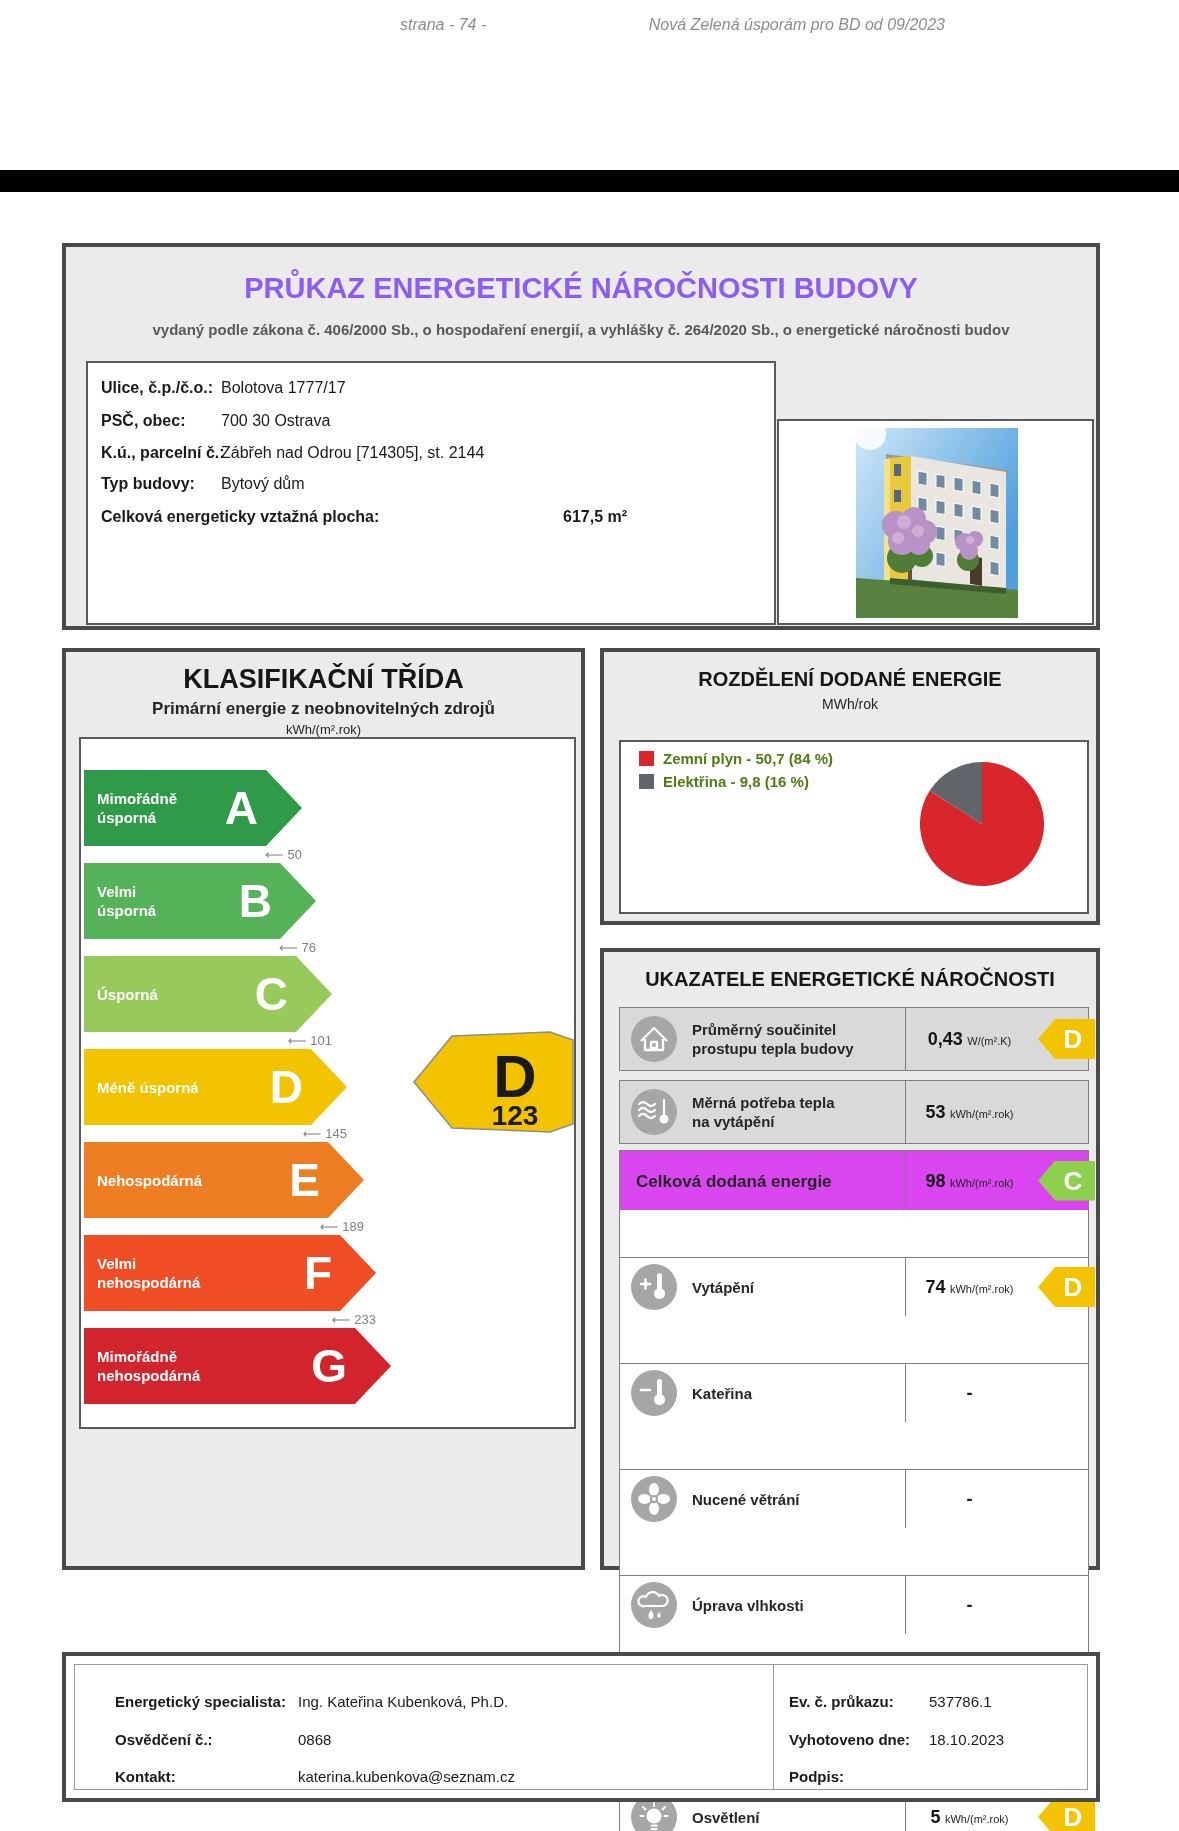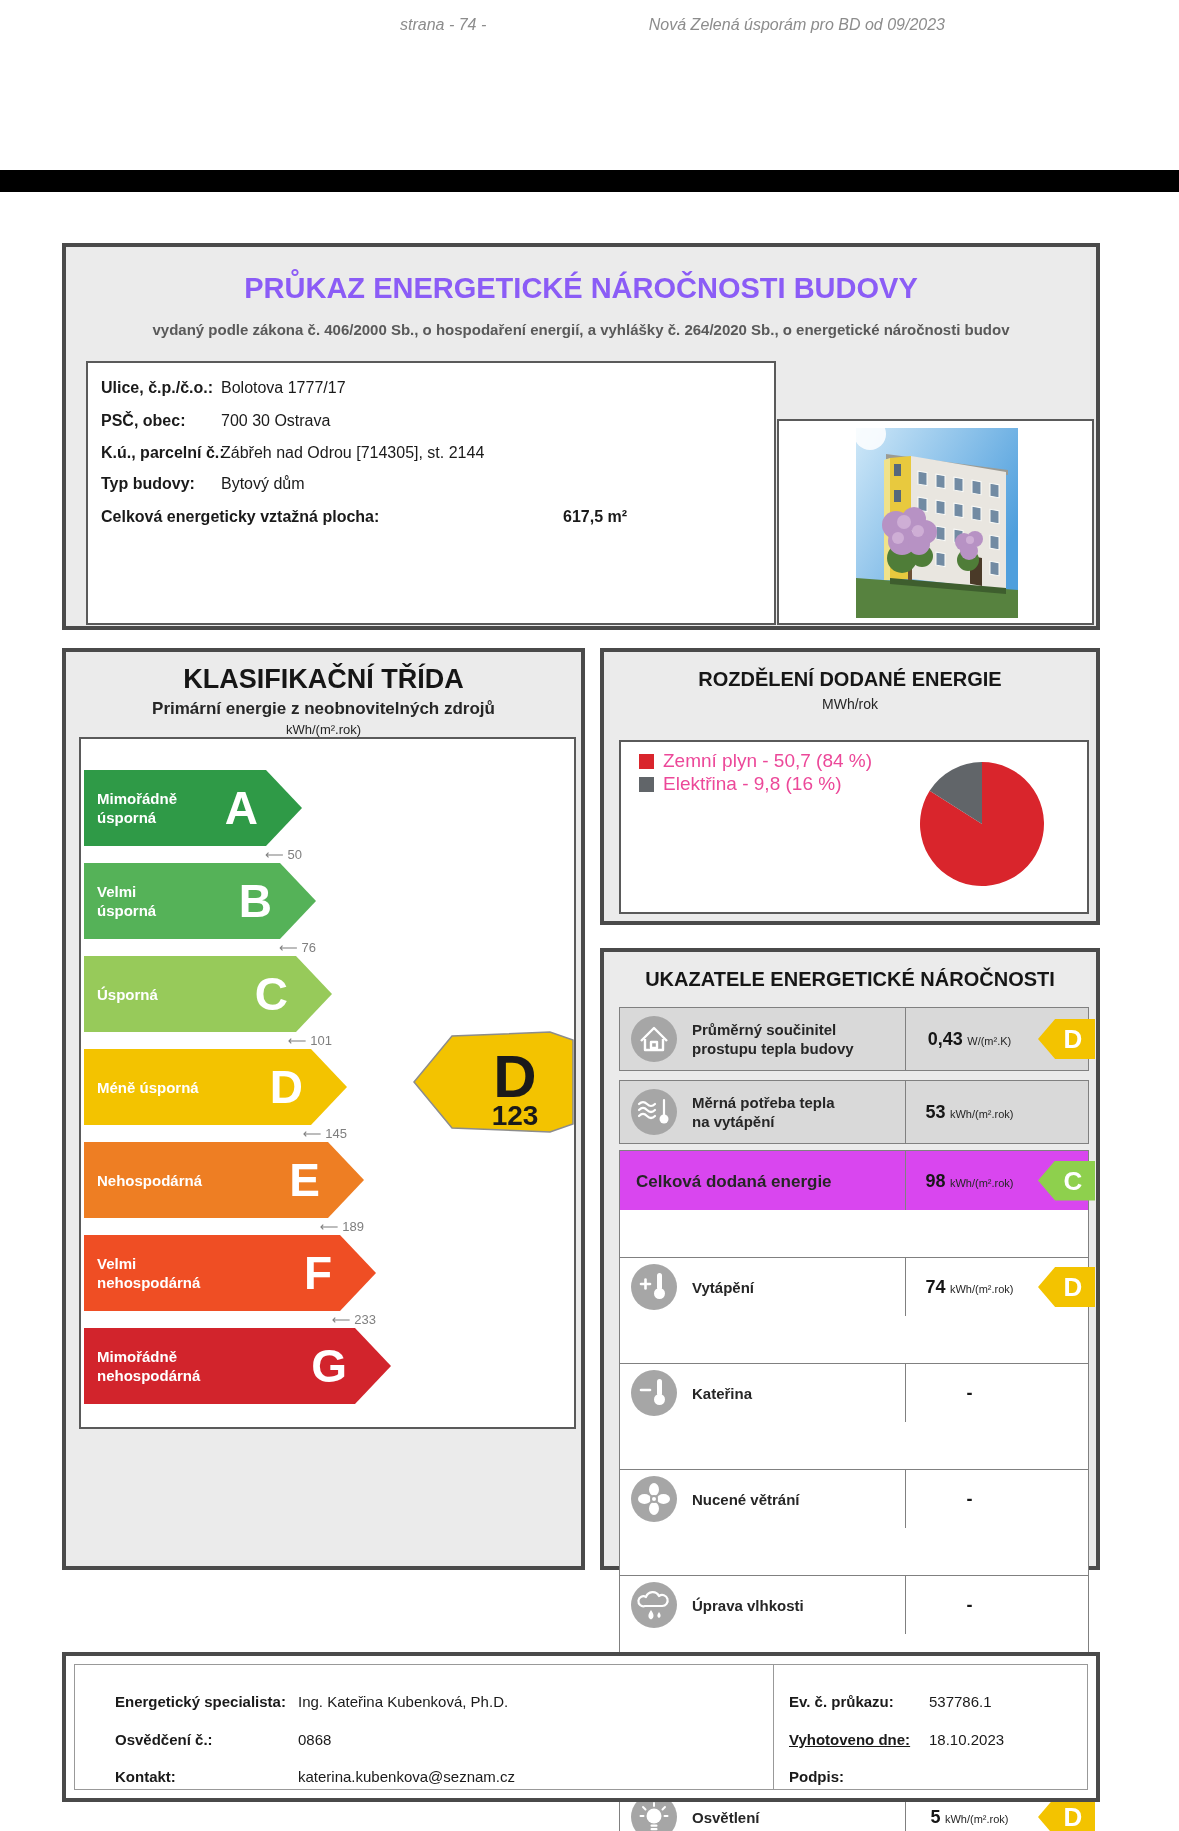--- a/index.html
+++ b/index.html
@@ -39,21 +39,21 @@
               color:#262626; line-height:23px; padding-top:12px; white-space:pre-line; }
   .req-chevron { position:absolute; top:75px; left:222px; width:0; height:0;
                  border-left:27px solid transparent; border-right:27px solid transparent;
                  border-top:20px solid #c6c6c6; }
   .req-result { position:absolute; top:99px; width:100%; text-align:center; font-size:18px;
                 font-weight:700; color:#161616; }
 
   
   .pie-title { position:absolute; top:16px; width:100%; text-align:center; font-size:20px; font-weight:700; color:#161616; }
   .pie-unit { position:absolute; top:44px; width:100%; text-align:center; font-size:14px; color:#262626; }
-  .legend-item { position:absolute; left:18px; font-size:19px; font-weight:400; color:#ec4899; white-space:nowrap; }
+  .legend-item { position:absolute; left:18px; font-size:15px; font-weight:700; color:#4d7c0f; white-space:nowrap; }
   .legend-swatch { display:inline-block; width:15px; height:15px; margin-right:9px; vertical-align:-2px; }
 
   
   .ind-title { position:absolute; top:16px; width:100%; text-align:center; font-size:20px; font-weight:700; color:#161616; }
   .ind-box { position:absolute; left:15px; width:470px; height:64px; background:#d9d9d9; border:1px solid #808080; }
   .ind-table { position:absolute; left:15px; top:198px; width:470px; background:#fff; border:1px solid #808080; }
   .tbl-row { position:relative; height:59px; background:#fff; }
   .tbl-row + .tbl-row { border-top:1px solid #808080;margin-top:47px; }
   .tbl-row.gray { background:#d946ef;padding-left:30px; }
   .ind-row-inner { position:absolute; inset:0; }
@@ -453,21 +453,21 @@
       <div class="foot-row" style="top:103px;">
         <span class="foot-label" style="left:40px;">Kontakt:</span>
         <span class="foot-value" style="left:223px;">katerina.kubenkova@seznam.cz</span>
       </div>
 
       <div class="foot-row" style="top:28px;">
         <span class="foot-label" style="left:714px;">Ev. č. průkazu:</span>
         <span class="foot-value" style="left:854px;">537786.1</span>
       </div>
       <div class="foot-row" style="top:66px;">
-        <span class="foot-label" style="left:714px;text-decoration:underline;">Vyhotoveno dne:</span>
+        <span class="foot-label" style="left:714px;">Vyhotoveno dne:</span>
         <span class="foot-value" style="left:854px;">18.10.2023</span>
       </div>
       <div class="foot-row" style="top:103px;">
         <span class="foot-label" style="left:714px;">Podpis:</span>
         <span class="foot-value" style="left:854px;"></span>
       </div>
     </div>
   </div>
 
 </div>

